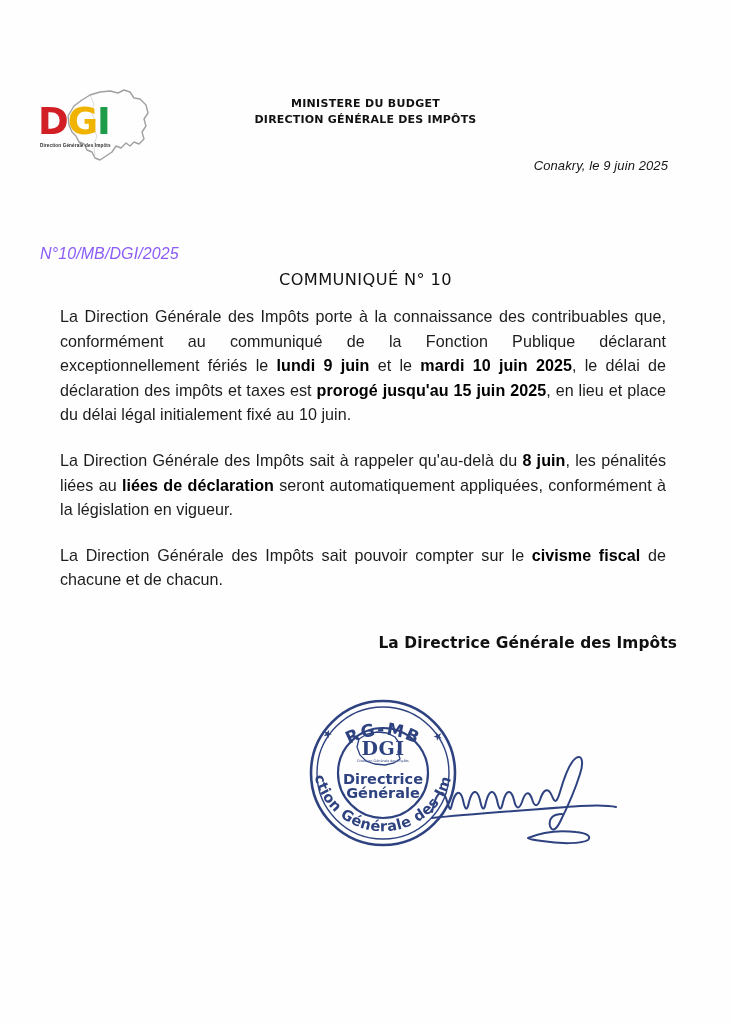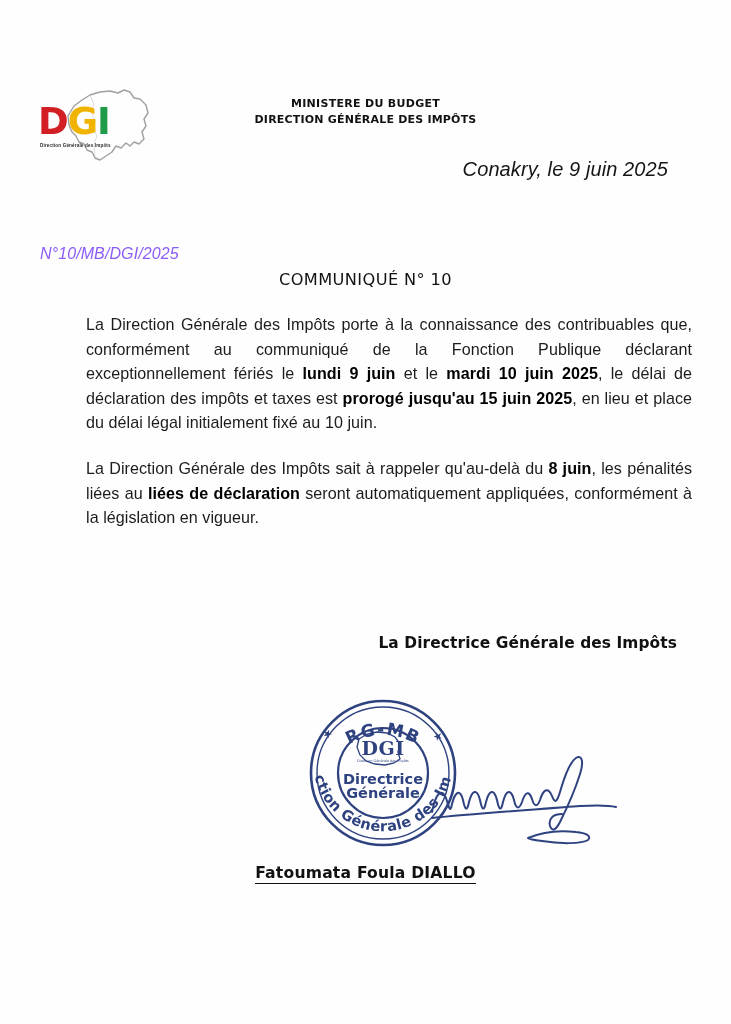--- a/index.html
+++ b/index.html
@@ -83,21 +83,21 @@
     color: #111;
   }
   .ministry .line2 { letter-spacing: 0.2px; }
 
   
   .place-date {
     position: absolute;
     top: 158px;
     right: 63px;
     font-style: italic;
-    font-size: 20px;
+    font-size: 13px;
     color: #151515;
     letter-spacing: 0.1px;
   }
   .reference {
     position: absolute;
     top: 201px;
     left: 40px;
     font-style: italic;
     font-size: 16px;
     color: #8b5cf6;
@@ -115,24 +115,23 @@
     font-family: "DejaVu Sans", sans-serif;
     font-weight: 400;
     font-size: 16.2px;
     letter-spacing: 0.4px;
     color: #111;
   }
 
   
   .body-text {
     position: absolute;
-    top: 312px;
+    top: 304px;
     left: 60px;
     width: 606px;
-    margin-left: 26px;
   }
   .para {
     text-align: justify;
     font-size: 16.1px;
     line-height: 24.6px;
     color: #1c1c1c;
     margin: 0 0 21px 0;
     letter-spacing: 0.05px;
   }
   .para b { font-weight: 700; color: #000; }
@@ -212,20 +211,21 @@
   </div>
 
   <div class="place-date">Conakry, le 9 juin 2025</div>
   <div class="reference">N°10/MB/DGI/2025</div>
 
   <div class="doc-title">COMMUNIQUÉ N° 10</div>
 
   <div class="body-text">
     <p class="para"><span>La Direction Générale des Impôts porte à la connaissance des contribuables que, conformément au communiqué de la Fonction Publique déclarant exceptionnellement fériés le </span><b>lundi 9 juin</b><span> et le </span><b>mardi 10 juin 2025</b><span>, le délai de déclaration des impôts et taxes est </span><b>prorogé jusqu'au 15 juin 2025</b><span>, en lieu et place du délai légal initialement fixé au 10 juin.</span></p>
     <p class="para"><span>La Direction Générale des Impôts sait à rappeler qu'au-delà du </span><b>8 juin</b><span>, les pénalités liées au </span><b>liées de déclaration</b><span> seront automatiquement appliquées, conformément à la législation en vigueur.</span></p>
+    <p class="para"><span>La Direction Générale des Impôts sait pouvoir compter sur le </span><b>civisme fiscal</b><span> de chacune et de chacun.</span></p>
   </div>
 
   <div class="signer-title">La Directrice Générale des Impôts</div>
 
   <div class="seal-wrap">
     <svg class="seal-svg" width="168" height="158" viewBox="0 0 168 158" aria-hidden="true">
       <defs>
         <path id="arcTop" d="M 20,92 A 66,66 0 0 1 148,92" fill="none"></path>
         <path id="arcBottom" d="M 15,80 A 70,70 0 0 0 153,80" fill="none"></path>
       </defs>
@@ -267,17 +267,14 @@
                  C113,38 118,34 122,44 C125,52 127,50 130,40
                  C134,26 140,10 146,6 C152,2 154,10 150,22 C145,38 136,58 130,70
                  C126,78 122,80 120,74 C118,66 124,62 132,62"></path>
         <path d="M2,66 C40,62 96,58 150,54 C168,53 178,53 186,55"></path>
         <path d="M98,86 C112,80 130,78 146,80 C156,81 162,84 158,88
                  C152,92 130,92 112,89 C104,88 99,87 98,86 Z"></path>
       </g>
     </svg>
   </div>
 
-  <div class="signer-name">
-    <span>Fatoumata Foula DIALLO</span>
-  </div>
 
 </div>
 
 </body></html>

